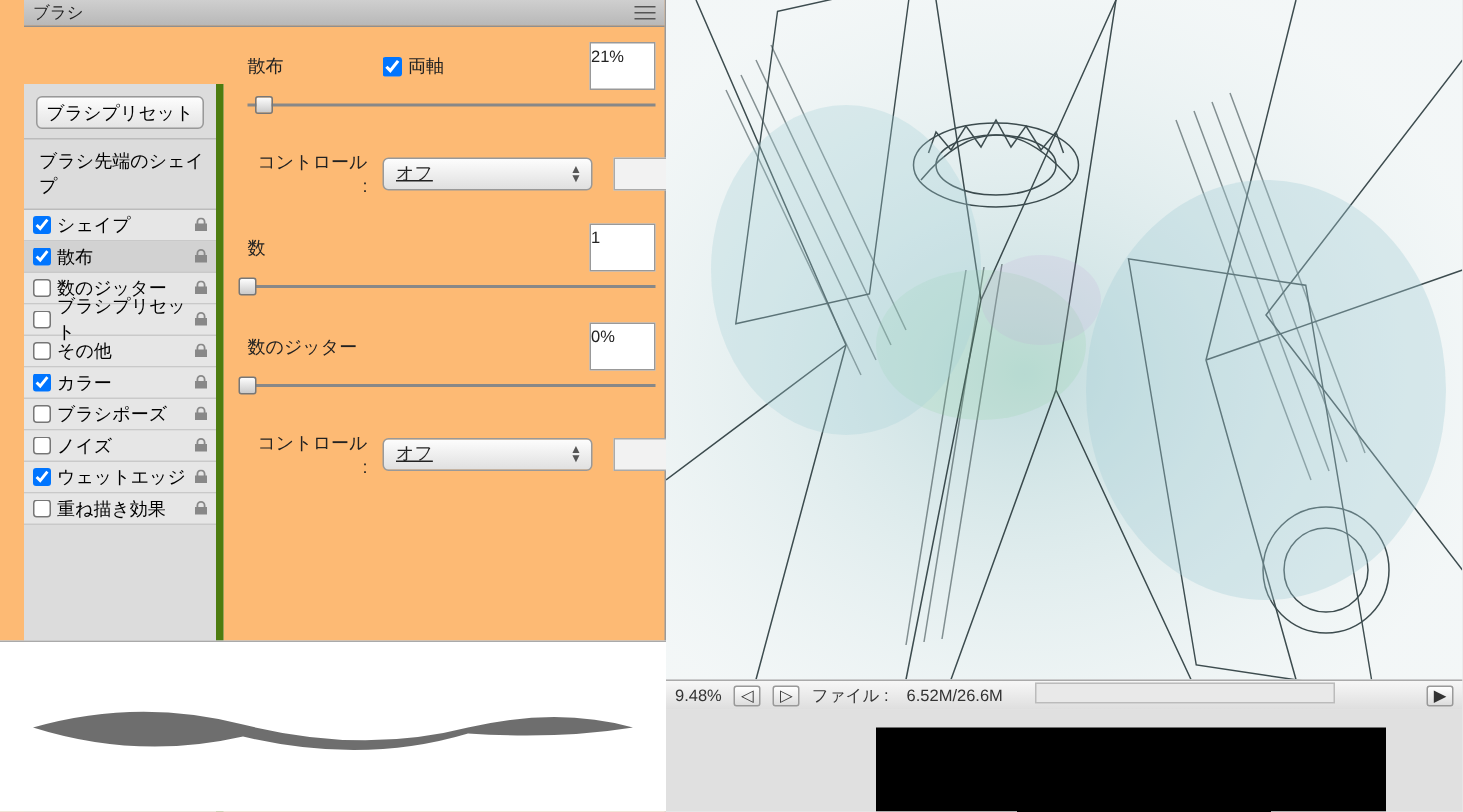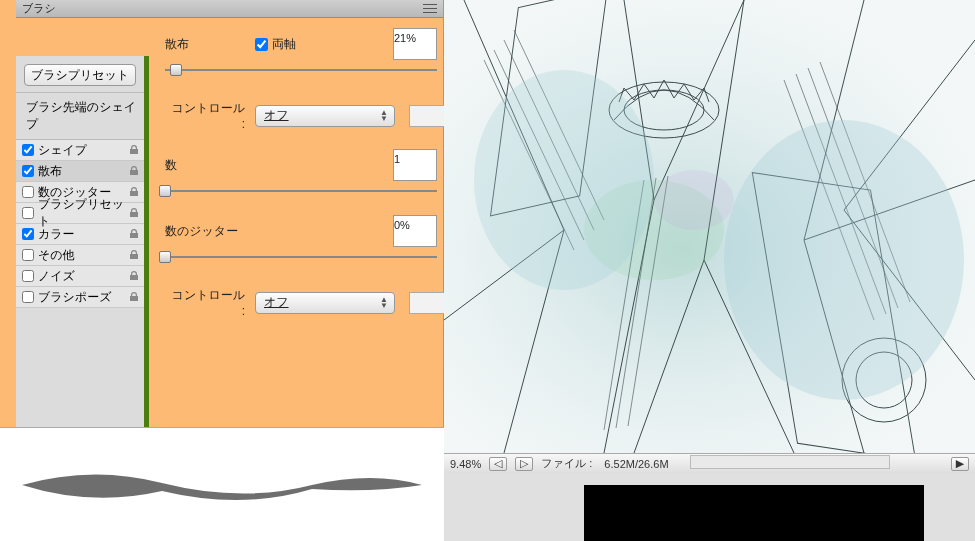--- a/index.html
+++ b/index.html
@@ -90,49 +90,67 @@
           <div class="opt-row">
             <input type="checkbox" style="">
             <span class="label">ブラシプリセット</span>
             <span class="lock">
               <svg viewBox="0 0 10 10">
                 <path d="M2,4 V3 a3,3 0 0,1 6,0 V4 h1 v5 H1 V4 Z M3.2,4 h3.6 V3 a1.8,1.8 0 0,0 -3.6,0 Z"></path>
               </svg>
             </span>
           </div>
           <div class="opt-row">
+            <input type="checkbox" style="">
+            <span class="label">その他</span>
+            <span class="lock">
+              <svg viewBox="0 0 10 10">
+                <path d="M2,4 V3 a3,3 0 0,1 6,0 V4 h1 v5 H1 V4 Z M3.2,4 h3.6 V3 a1.8,1.8 0 0,0 -3.6,0 Z"></path>
+              </svg>
+            </span>
+          </div>
+          <div class="opt-row">
             <input type="checkbox" checked="" style="">
             <span class="label">カラー</span>
             <span class="lock">
               <svg viewBox="0 0 10 10">
                 <path d="M2,4 V3 a3,3 0 0,1 6,0 V4 h1 v5 H1 V4 Z M3.2,4 h3.6 V3 a1.8,1.8 0 0,0 -3.6,0 Z"></path>
               </svg>
             </span>
           </div>
           <div class="opt-row">
             <input type="checkbox" style="">
-            <span class="label">その他</span>
+            <span class="label">ブラシポーズ</span>
             <span class="lock">
               <svg viewBox="0 0 10 10">
                 <path d="M2,4 V3 a3,3 0 0,1 6,0 V4 h1 v5 H1 V4 Z M3.2,4 h3.6 V3 a1.8,1.8 0 0,0 -3.6,0 Z"></path>
               </svg>
             </span>
           </div>
           <div class="opt-row">
             <input type="checkbox" style="">
             <span class="label">ノイズ</span>
             <span class="lock">
               <svg viewBox="0 0 10 10">
                 <path d="M2,4 V3 a3,3 0 0,1 6,0 V4 h1 v5 H1 V4 Z M3.2,4 h3.6 V3 a1.8,1.8 0 0,0 -3.6,0 Z"></path>
               </svg>
             </span>
           </div>
           <div class="opt-row">
-            <input type="checkbox" style="">
-            <span class="label">ブラシポーズ</span>
+            <input type="checkbox" checked="" style="">
+            <span class="label">ウェットエッジ</span>
+            <span class="lock">
+              <svg viewBox="0 0 10 10">
+                <path d="M2,4 V3 a3,3 0 0,1 6,0 V4 h1 v5 H1 V4 Z M3.2,4 h3.6 V3 a1.8,1.8 0 0,0 -3.6,0 Z"></path>
+              </svg>
+            </span>
+          </div>
+          <div class="opt-row">
+            <input type="checkbox" style="">
+            <span class="label">重ね描き効果</span>
             <span class="lock">
               <svg viewBox="0 0 10 10">
                 <path d="M2,4 V3 a3,3 0 0,1 6,0 V4 h1 v5 H1 V4 Z M3.2,4 h3.6 V3 a1.8,1.8 0 0,0 -3.6,0 Z"></path>
               </svg>
             </span>
           </div>
         </div>
     </div>
     <div class="settings">
       <div class="setting-group">

